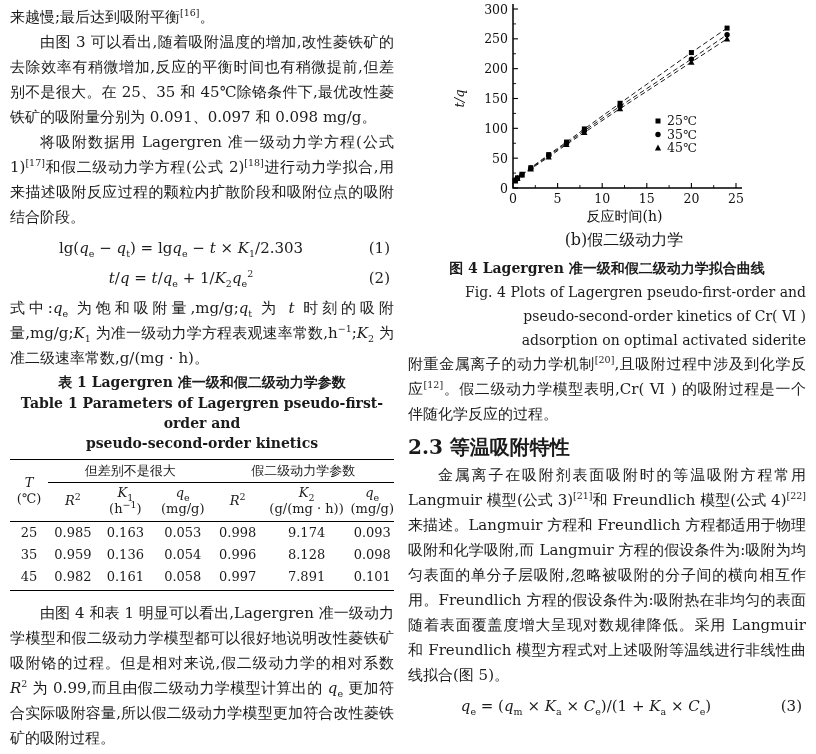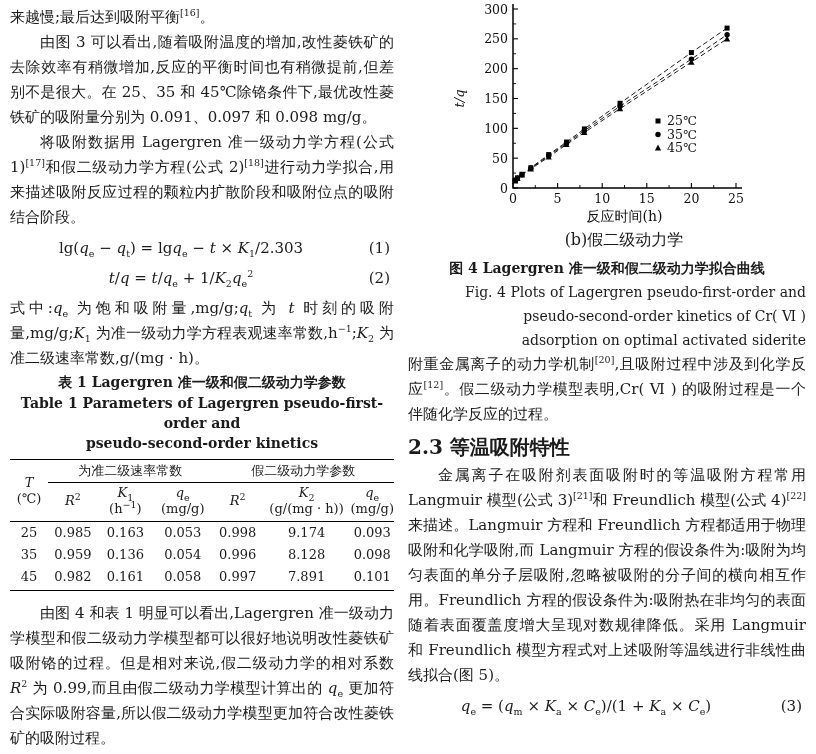--- a/index.html
+++ b/index.html
@@ -63,21 +63,21 @@
     <div class="tbl-title-en">Table 1  Parameters of Lagergren pseudo-first-order and</div>
     <div class="tbl-title-en">pseudo-second-order kinetics</div>
 
     <table class="kin">
       <thead>
         <tr>
           <th rowspan="2" class="th-t" style="width:36px;">
             <div><span class="seg-i">T</span></div>
             <div><span>(℃)</span></div>
           </th>
-          <th colspan="3" class="th-group">为准二级速率常数</th>
+          <th colspan="3" class="th-group">但差别不是很大</th>
           <th colspan="3" class="th-group">假二级动力学参数</th>
         </tr>
         <tr class="sub">
           <th style="width:50px;">
               <div><span class="seg-i">R</span><span class="seg-sup">2</span></div>
             </th>
           <th style="width:55px;">
             <div><span class="seg-i">K</span><span class="seg-sub">1</span></div>
             <div><span>(h</span><span class="seg-sup">−1</span><span>)</span></div>
           </th>

